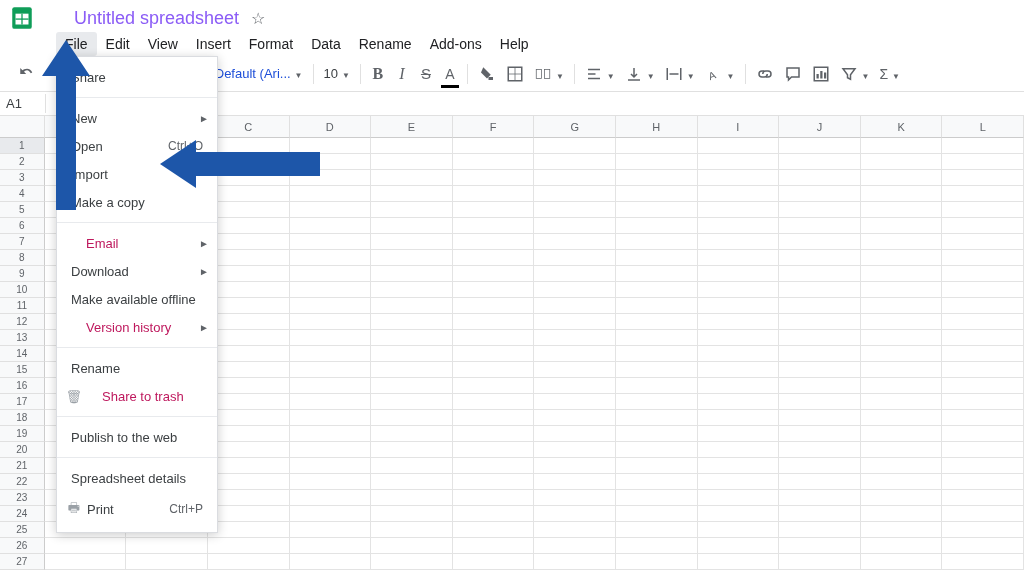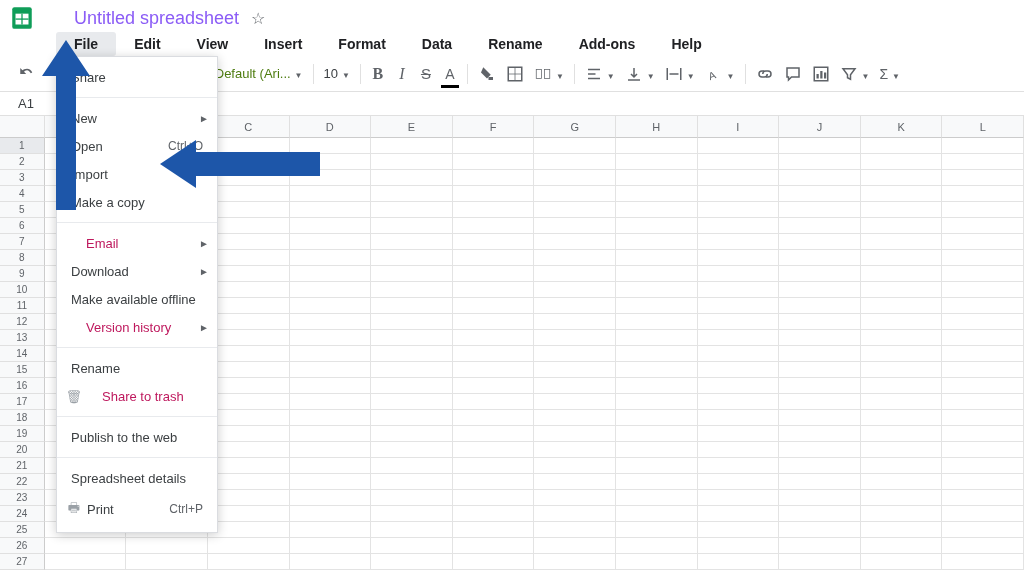--- a/index.html
+++ b/index.html
@@ -5,37 +5,37 @@
   * { box-sizing: border-box; margin: 0; padding: 0; }
   html, body { width: 1024px; height: 576px; font-family: Arial, sans-serif; font-size: 13px; color: #202124; overflow: hidden; background: #fff; }
   
   .titlebar { display: flex; align-items: center; gap: 8px; padding: 6px 8px 0 8px; height: 30px; }
   .logo { width: 28px; height: 28px; display: flex; align-items: center; justify-content: center; }
   .logo svg { width: 26px; height: 26px; }
   .doc-title { font-size: 18px; color: #8b5cf6; padding-left: 30px; }
   .star { color: #5f6368; font-size: 16px; margin-left: 4px; }
   
   .menubar { display: flex; align-items: center; gap: 0; padding: 4px 6px 2px 56px; height: 26px; font-size: 14px; color: #202124; }
-  .menubar .m { padding: 4px 18px; border-radius: 3px; cursor: pointer; font-weight: bold; }
+  .menubar .m { padding: 4px 9px; border-radius: 3px; cursor: pointer; }
   .menubar .m.active { background: #e8eaed; }
   
   .toolbar { display: flex; align-items: center; gap: 2px; padding: 4px 8px 4px 14px; height: 36px; border-bottom: 1px solid #e0e0e0; color: #5f6368; }
   .tb { padding: 4px 4px; display: inline-flex; align-items: center; justify-content: center; min-width: 22px; height: 26px; cursor: pointer; font-size: 14px; }
   .tb .drop::after { content: " ▼"; font-size: 8px; color: #5f6368; margin-left: 4px; }
   .sep { width: 1px; height: 20px; background: #e0e0e0; margin: 0 4px; }
-  .fontbox { font-size: 13px; color: #4d7c0f; min-width: 90px; text-align: right; }
+  .fontbox { font-size: 13px; color: #1d4ed8; min-width: 90px; text-align: right; }
   .sizebox { font-size: 13px; color: #3c4043; min-width: 28px; text-align: left; }
   .bold { font-weight: bold; font-family: "Times New Roman", serif; font-size: 16px; }
   .italic { font-style: italic; font-family: "Times New Roman", serif; font-size: 16px; }
   .strike { text-decoration: line-through; font-size: 15px; }
   .textcolor { position: relative; }
   .textcolor::after { content: ""; position: absolute; left: 2px; right: 2px; bottom: -1px; height: 3px; background: #000; }
   
   .fxrow { display: flex; align-items: center; height: 24px; border-bottom: 1px solid #e0e0e0; font-size: 13px; }
-  .namebox { width: 46px; padding: 2px 6px; border-right: 1px solid #e0e0e0; font-size: 13px; color: #3c4043; margin-left: 12px; }
+  .namebox { width: 46px; padding: 2px 6px; border-right: 1px solid #e0e0e0; font-size: 13px; color: #3c4043; }
   
   .grid { position: relative; }
   .colheads { display: flex; height: 22px; }
   .rowcolcorner { width: 46px; background: #f8f9fa; border-right: 1px solid #e0e0e0; border-bottom: 1px solid #ccc; }
   .colhead { width: 84px; background: #f8f9fa; border-right: 1px solid #e0e0e0; border-bottom: 1px solid #ccc; display: flex; align-items: center; justify-content: center; font-size: 11px; color: #5f6368; }
   .rows { }
   .row { display: flex; height: 16px; }
   .rowhead { width: 46px; background: #f8f9fa; border-right: 1px solid #ccc; border-bottom: 1px solid #e0e0e0; display: flex; align-items: center; justify-content: center; font-size: 10px; color: #5f6368; }
   .cell { width: 84px; border-right: 1px solid #e3e3e3; border-bottom: 1px solid #e3e3e3; }
   .row:first-child .cell:first-of-type { outline: 2px solid #1a73e8; outline-offset: -1px; }

